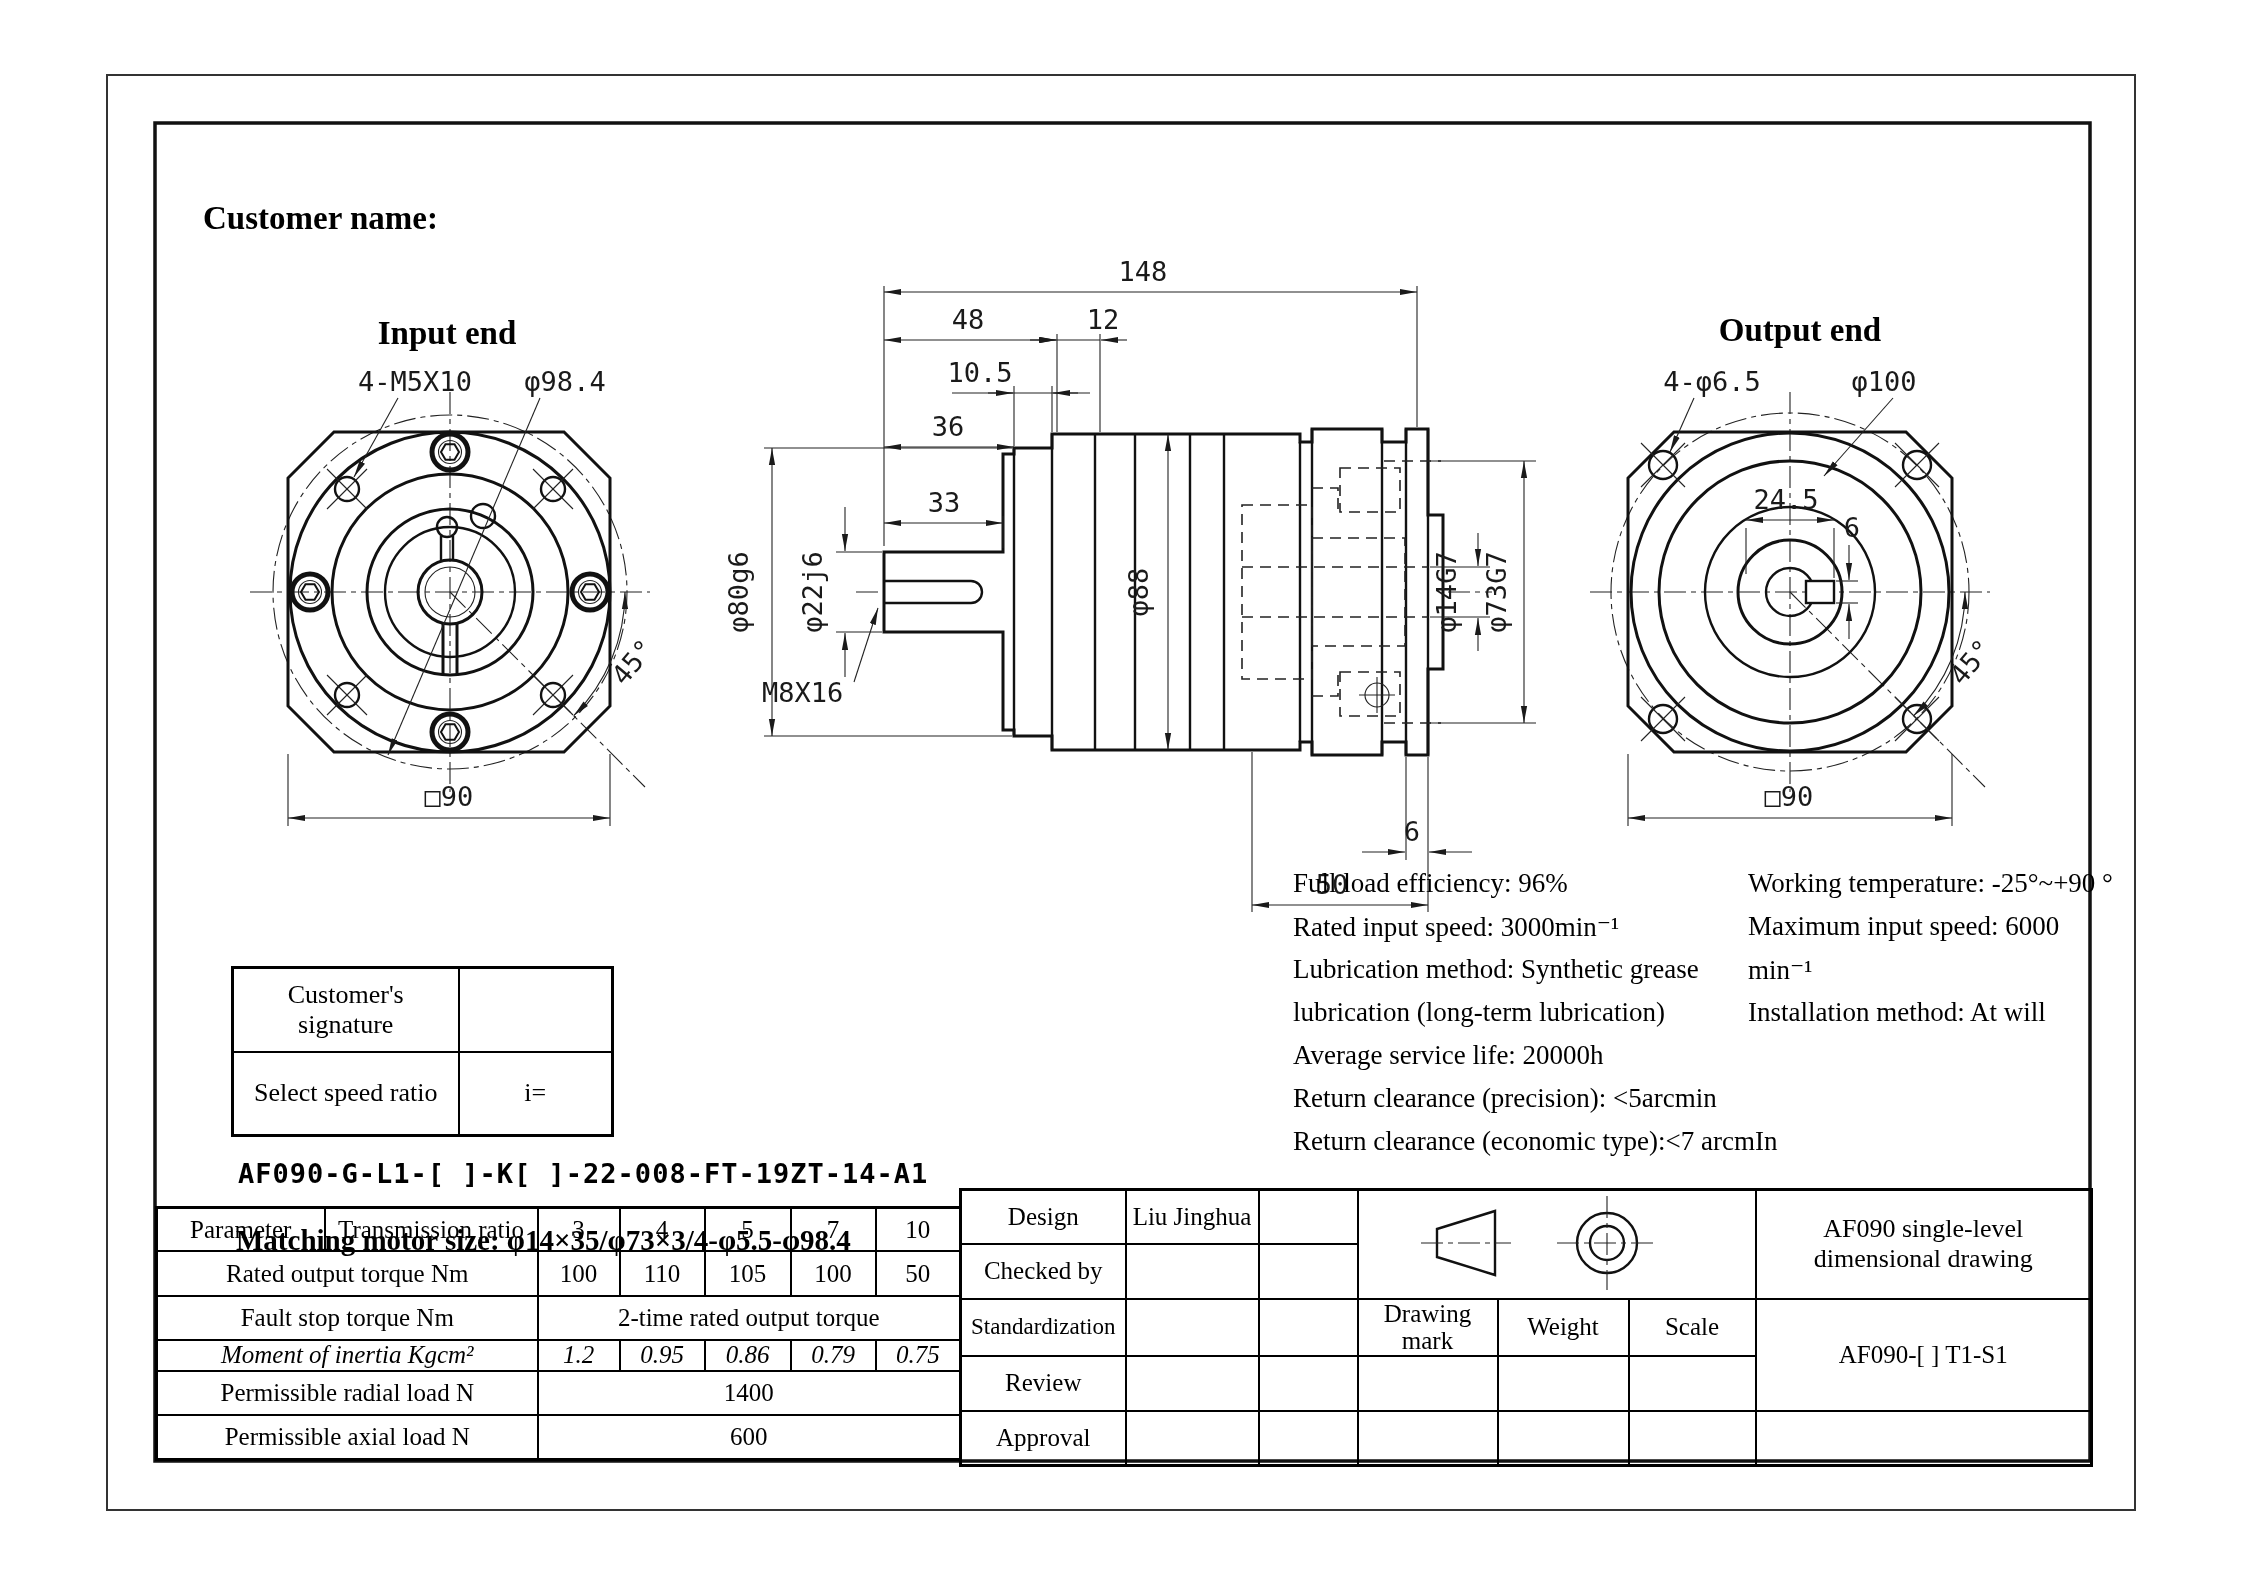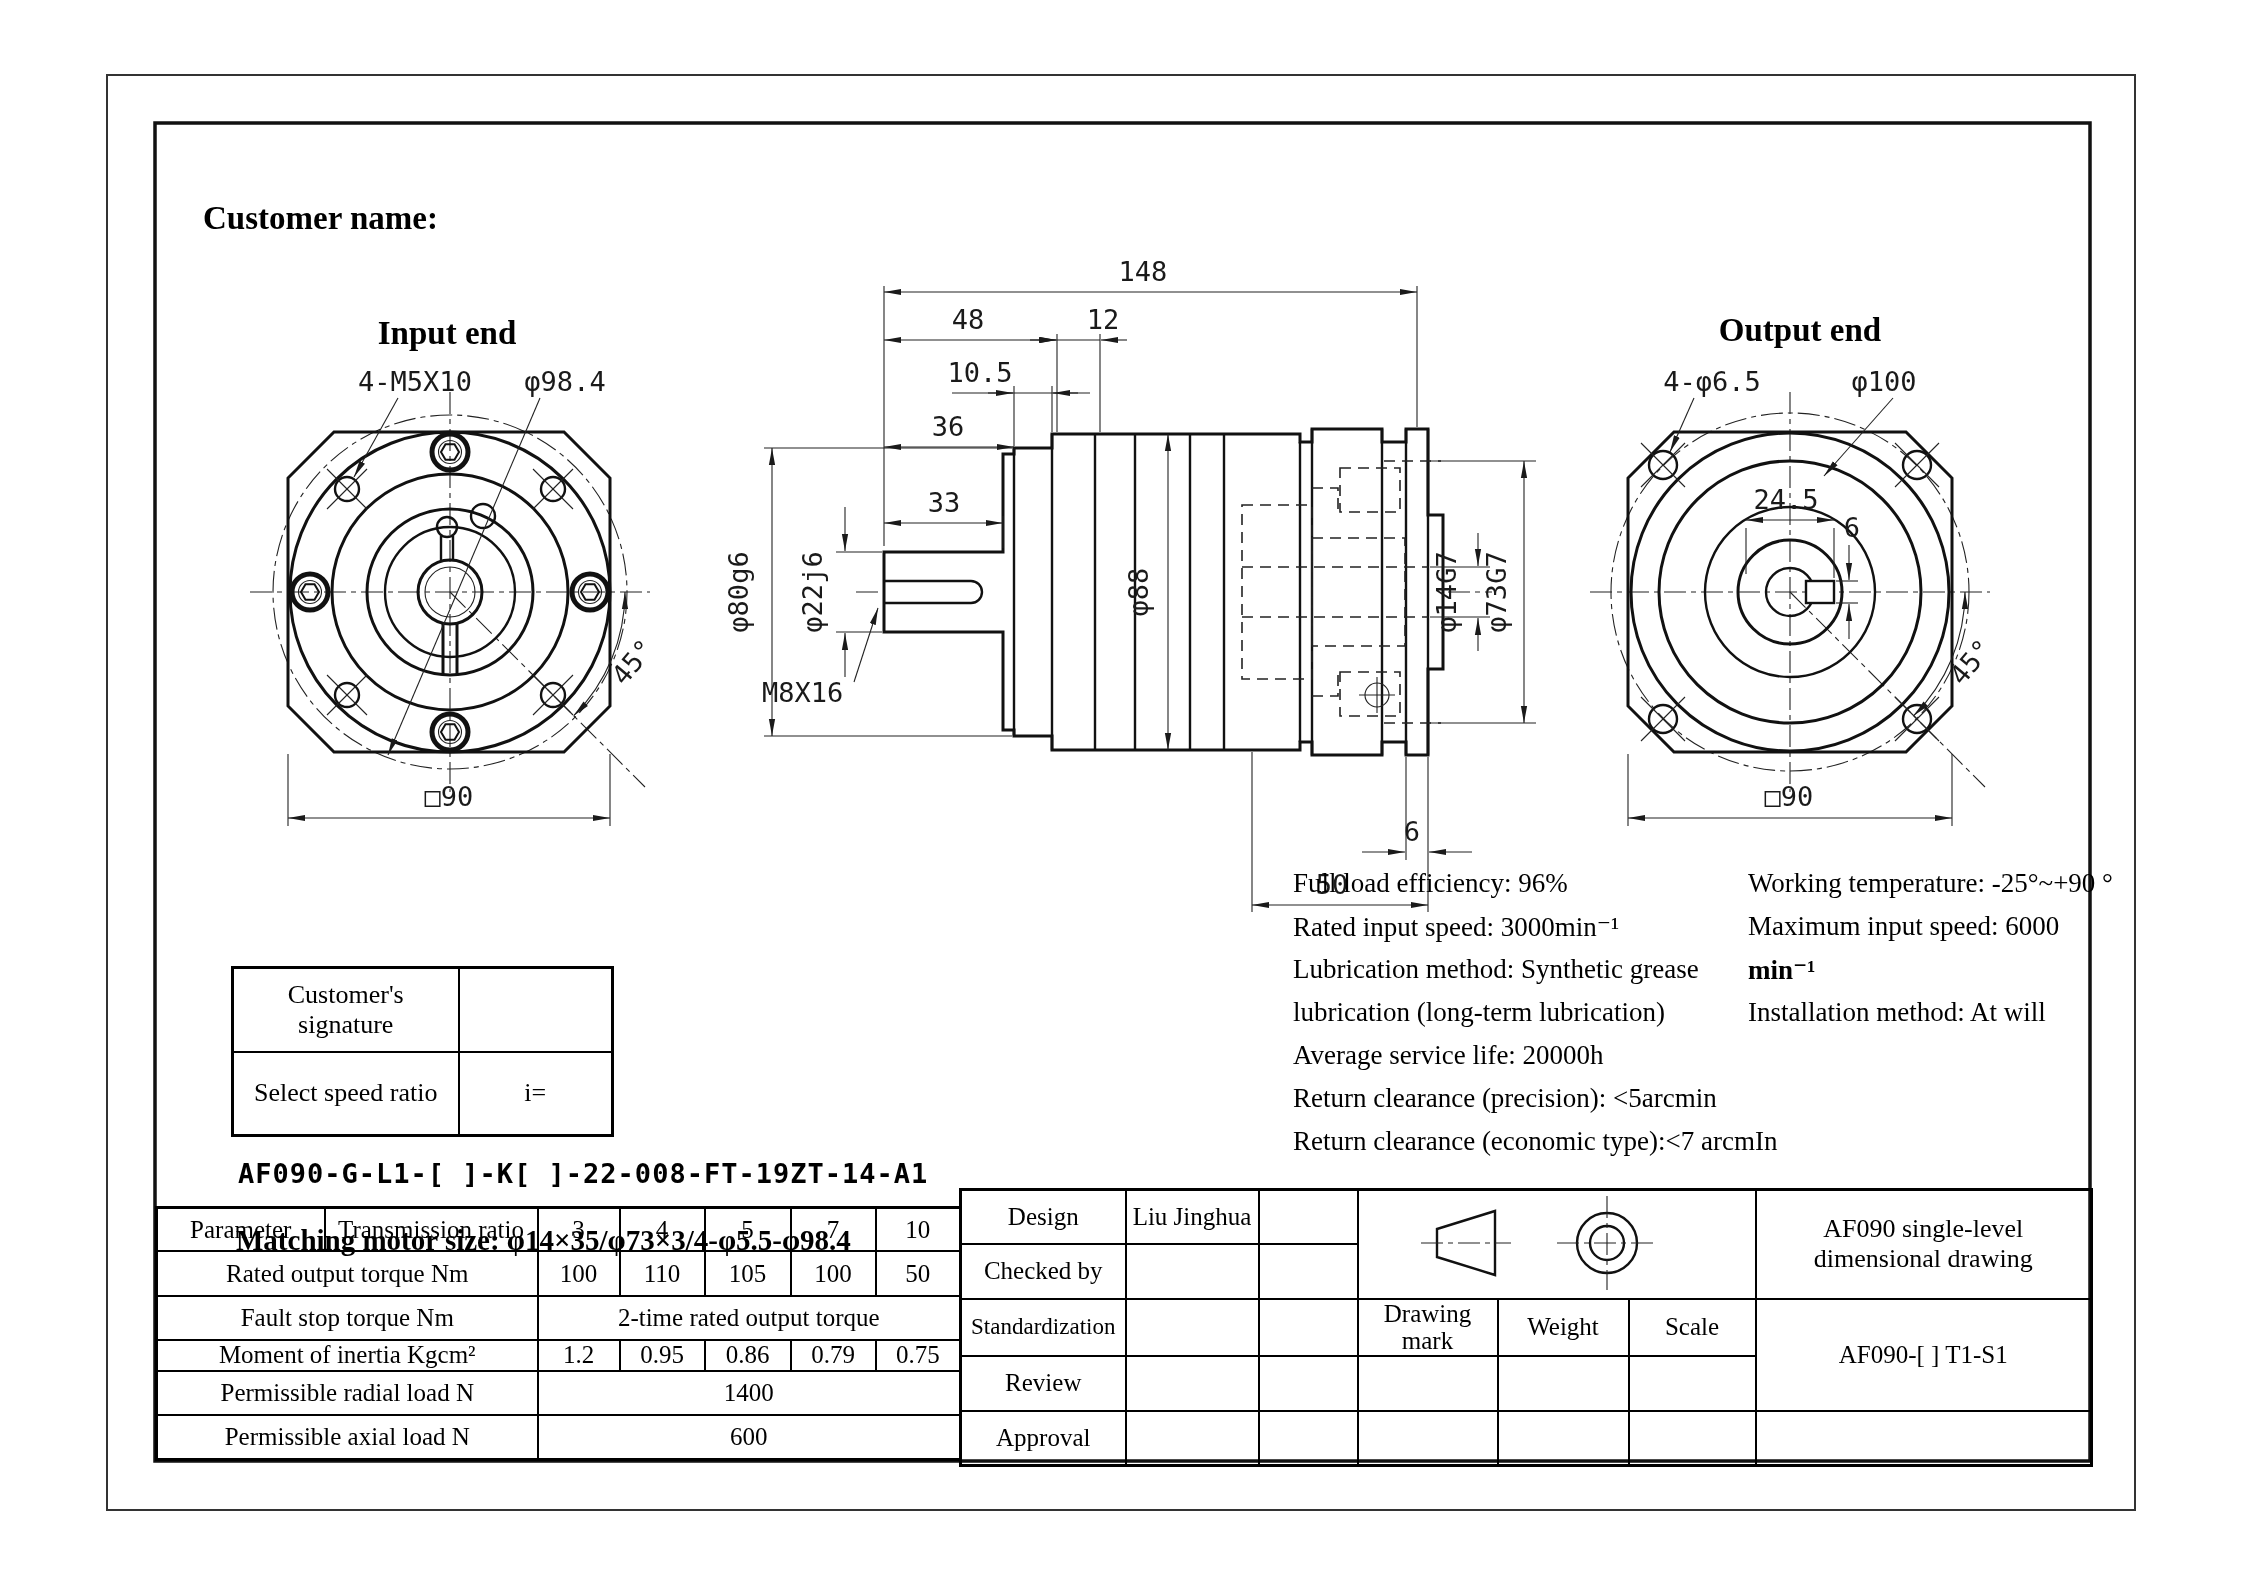--- a/index.html
+++ b/index.html
@@ -307,21 +307,21 @@
     <div class="notes-line serif" style="left:1293px;top:911px;">Rated input speed: 3000min⁻¹</div>
     <div class="notes-line serif" style="left:1293px;top:954px;">Lubrication method: Synthetic grease</div>
     <div class="notes-line serif" style="left:1293px;top:997px;">lubrication (long-term lubrication)</div>
     <div class="notes-line serif" style="left:1293px;top:1040px;">Average service life: 20000h</div>
     <div class="notes-line serif" style="left:1293px;top:1083px;">Return clearance (precision): &lt;5arcmin</div>
     <div class="notes-line serif" style="left:1293px;top:1126px;">Return clearance (economic type):&lt;7 arcmIn</div>
   </div>
   <div>
     <div class="notes-line serif" style="left:1748px;top:868px;">Working temperature: -25°~+90 °</div>
     <div class="notes-line serif" style="left:1748px;top:911px;">Maximum input speed: 6000</div>
-    <div class="notes-line serif" style="left:1748px;top:954px;font-weight:bold;">min⁻¹</div>
+    <div class="notes-line serif" style="left:1748px;top:954px;">min⁻¹</div>
     <div class="notes-line serif" style="left:1748px;top:997px;">Installation method: At will</div>
   </div>
 
   <table class="blk outer3" style="left:231px;top:966px;width:380px;height:168px;font-size:26px;">
     <colgroup>
         <col style="width:226px">
         <col style="width:154px">
       </colgroup>
     <tbody>
         <tr style="height:84px;">
@@ -363,21 +363,21 @@
       <td>100</td>
       <td>110</td>
       <td>105</td>
       <td>100</td>
       <td>50</td>
     </tr>
     <tr style="height:42px;text-align:center;">
       <td colspan="2">Fault stop torque Nm</td>
       <td colspan="5">2-time rated output torque</td>
     </tr>
-    <tr style="height:29px;">
+    <tr style="height:29px;font-style:italic;">
       <td colspan="2">Moment of inertia Kgcm²</td>
       <td>1.2</td>
       <td>0.95</td>
       <td>0.86</td>
       <td>0.79</td>
       <td>0.75</td>
     </tr>
     <tr style="height:42px;">
       <td colspan="2">Permissible radial load N</td>
       <td colspan="5">1400</td>

